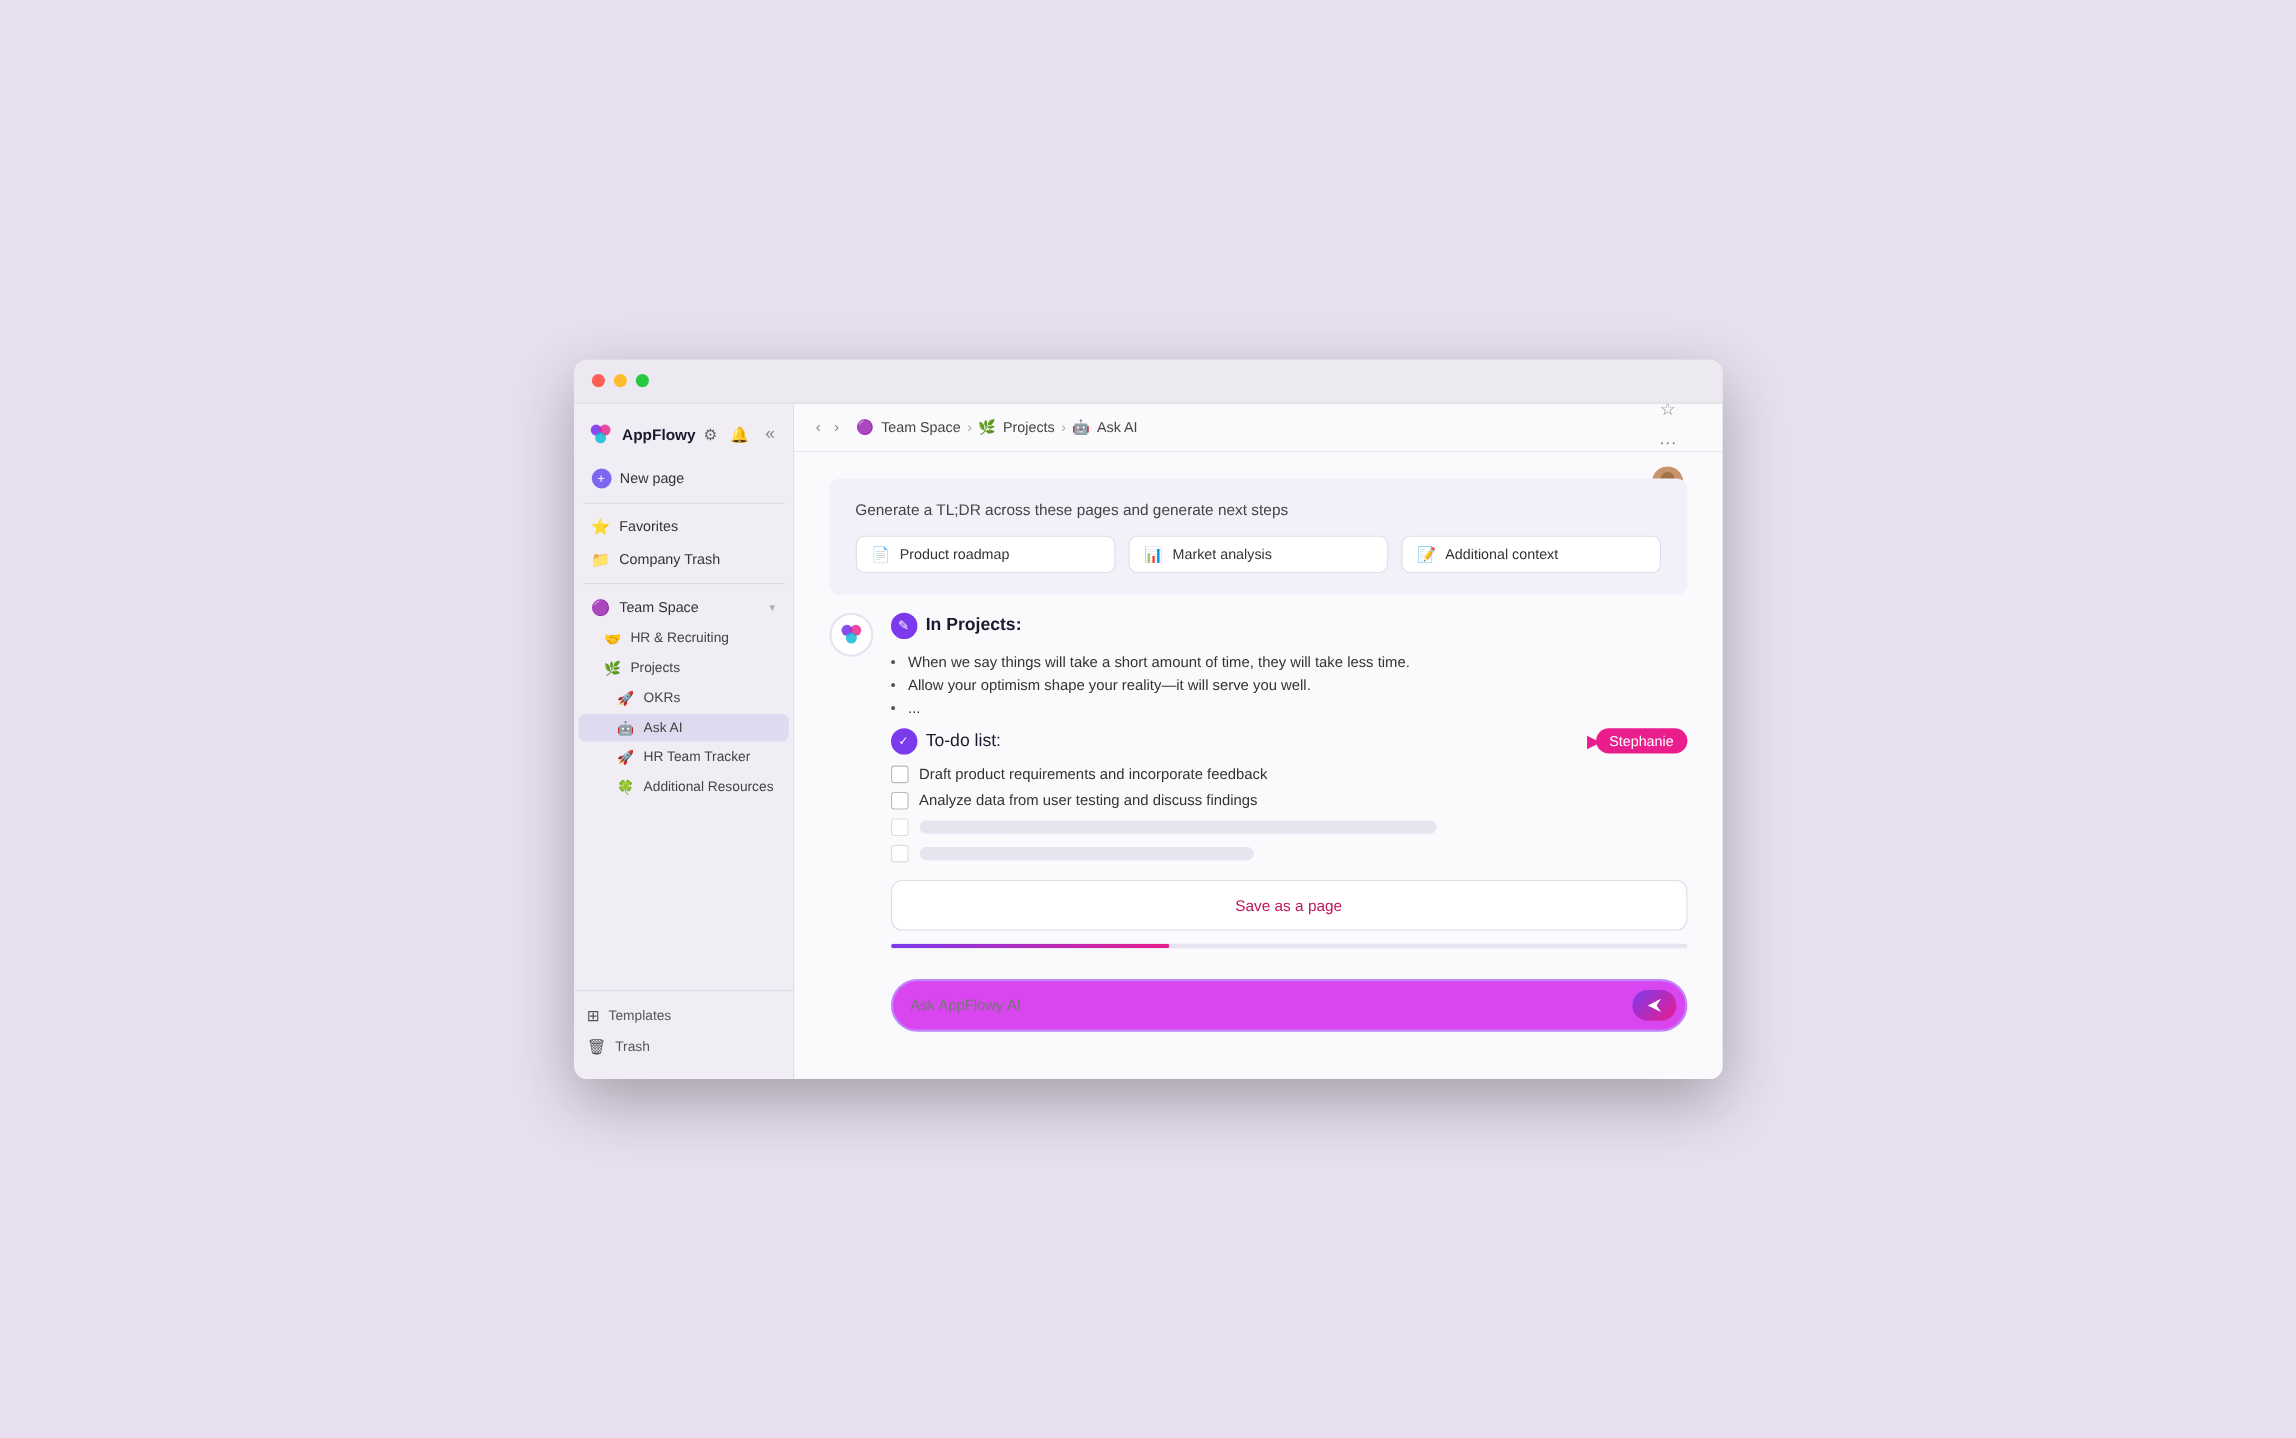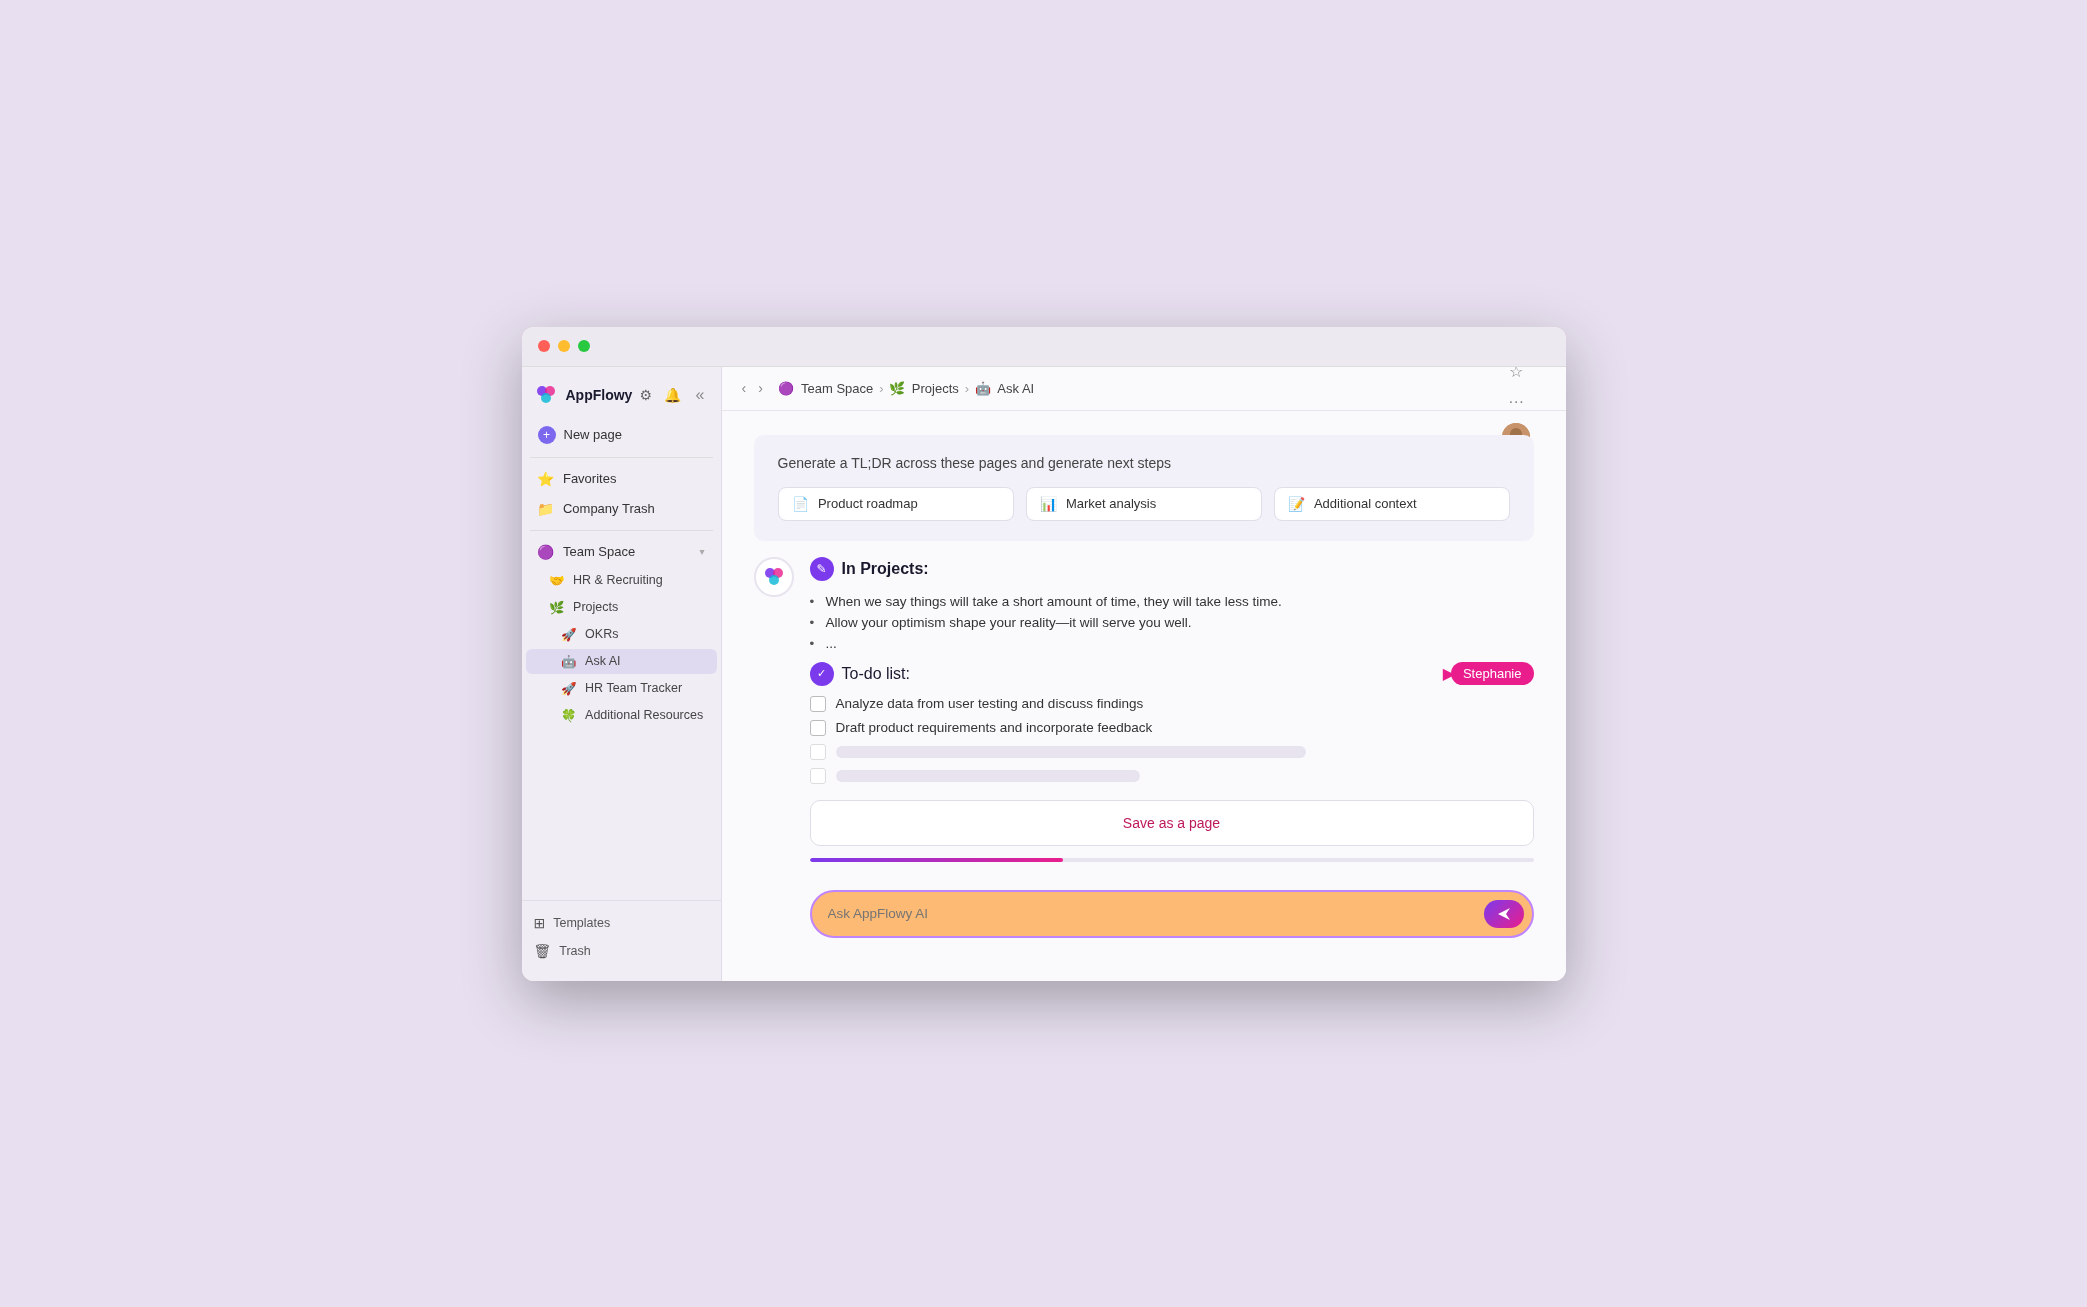--- a/index.html
+++ b/index.html
@@ -438,21 +438,21 @@
     
     .ai-input-container {
       padding: 12px 0 4px 0;
     }
     .ai-input-wrapper {
       display: flex;
       align-items: center;
       border: 2px solid #c084fc;
       border-radius: 24px;
       padding: 8px 8px 8px 16px;
-      background: #fdba74;
+      background: #d946ef;
     }
     .ai-input {
       flex: 1;
       border: none;
       outline: none;
       font-size: 13.5px;
       color: #333;
       background: transparent;
     }
     .ai-send-btn {
@@ -649,25 +649,25 @@
                 <span class="todo-title">To-do list:</span>
 
                 <div style="margin-left: auto; position: relative; display: flex; align-items: center;">
                   <span class="cursor-arrow" style="color:#e91e8c;font-size:16px;">▶</span>
                   <div class="stephanie-badge">Stephanie</div>
                 </div>
               </div>
               <div class="todo-items">
                 <div class="todo-item">
                   <div class="todo-checkbox"></div>
-                  <span>Analyze data from user testing and discuss findings</span>
+                  <span>Draft product requirements and incorporate feedback</span>
                 </div>
                 <div class="todo-item">
                   <div class="todo-checkbox"></div>
-                  <span>Draft product requirements and incorporate feedback</span>
+                  <span>Analyze data from user testing and discuss findings</span>
                 </div>
 
                 <div class="todo-item">
                   <div class="todo-checkbox" style="border-color:#ddd;"></div>
                   <div class="todo-loading" style="width: 65%;"></div>
                 </div>
                 <div class="todo-item">
                   <div class="todo-checkbox" style="border-color:#ddd;"></div>
                   <div class="todo-loading" style="width: 42%;"></div>
                 </div>

